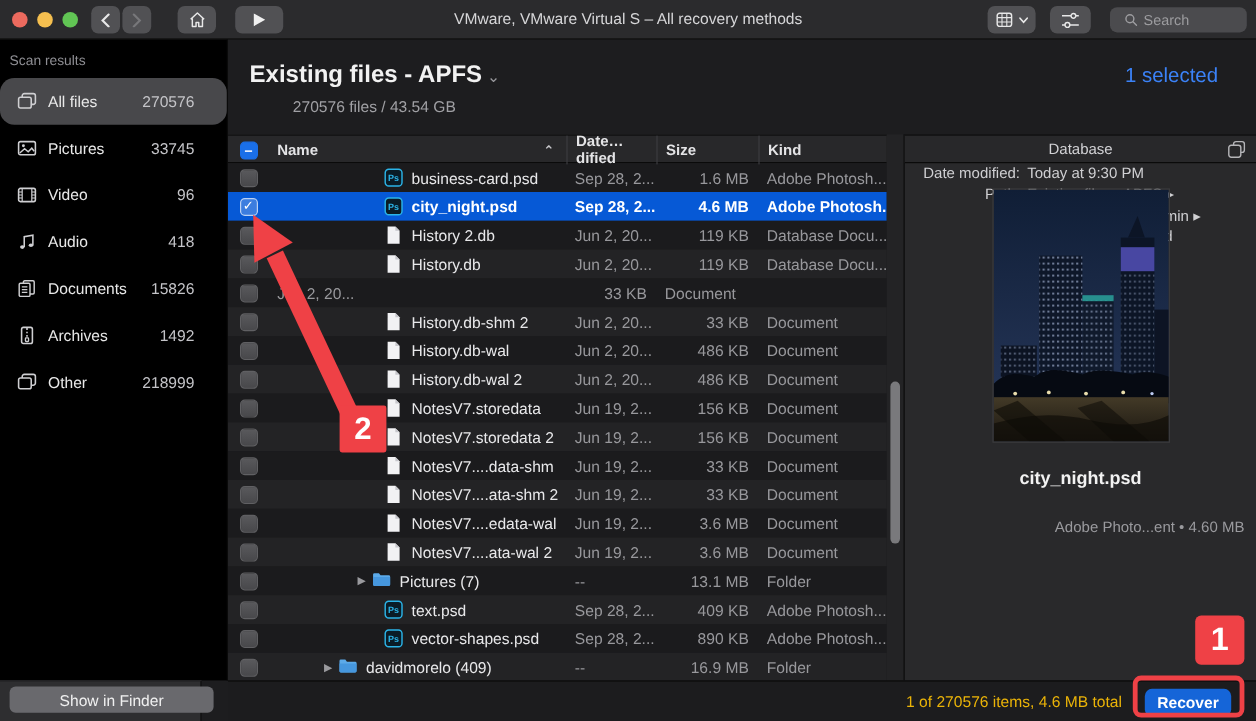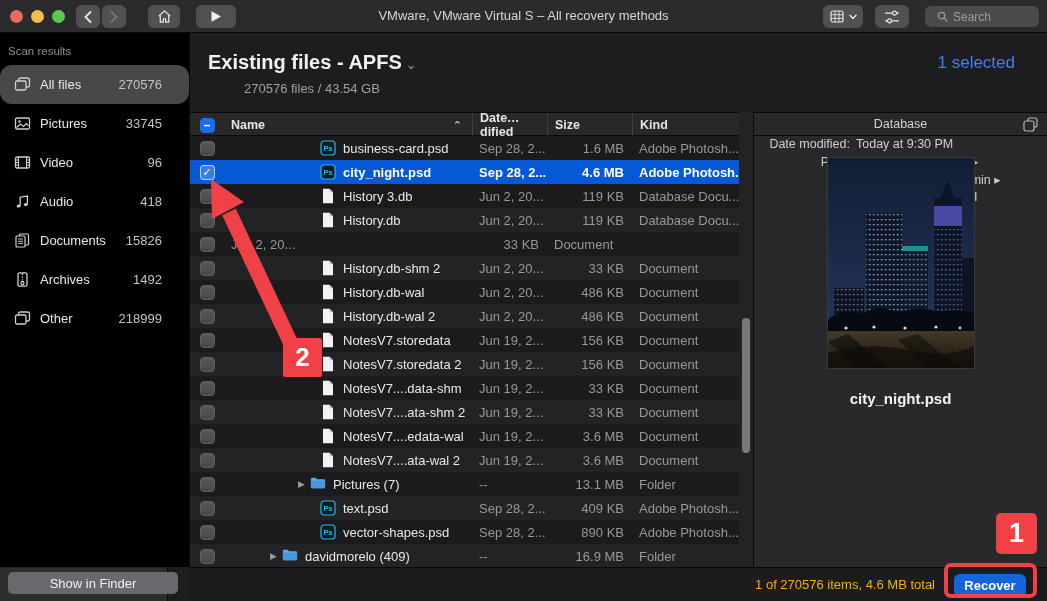--- a/index.html
+++ b/index.html
@@ -309,21 +309,21 @@
             <span class="cb"></span>
           </div>
           <div class="c-name">
             <span style="flex:0 0 96px"></span>
             <span class="fico">
               <svg width="14" height="16" viewBox="0 0 14 16" style="margin-left:1px">
                 <path d="M2 0.8h6.5L12 4.3v10.9H2z" fill="#f2f2f4"></path>
                 <path d="M8.5 0.8 12 4.3H8.5z" fill="#c6c6cb"></path>
               </svg>
             </span>
-            <span>History 3.db</span>
+            <span>History 2.db</span>
           </div>
           <div class="c-date">Jun 2, 20...</div>
           <div class="c-size">119 KB</div>
           <div class="c-kind">Database Docu...</div>
         </div>
         <div class="trow">
           <div class="c-cb">
             <span class="cb"></span>
           </div>
           <div class="c-name">
@@ -637,20 +637,21 @@
         <circle cx="77" cy="170" r="1.6" fill="#e9ddad"></circle>
           <circle cx="108" cy="169" r="1.6" fill="#e9ddad"></circle>
         <circle cx="132" cy="170" r="1.4" fill="#b9c8f0"></circle>
         <rect x="0" y="173" width="146" height="37" fill="url(#gnd)"></rect>
         <path d="M0 195 Q40 183 80 192 T146 188 L146 210 L0 210Z" fill="#120f0a" opacity="0.75"></path>
         <path d="M20 176 60 210 30 210 0 184Z" fill="#0d0b07" opacity="0.6"></path>
         <path d="M90 176 130 210 100 210 70 182Z" fill="#0d0b07" opacity="0.55"></path>
       </svg>
     </div>
     <div id="preview-filename">city_night.psd</div>
+    <div id="meta-summary" class="meta">Adobe Photo...ent • 4.60 MB</div>
     <div id="meta-grid">
       <div class="lab">Date modified:</div>
       <div class="val">Today at 9:30 PM</div>
       <div class="lab">Path:</div>
       <div class="val">Existing files - APFS ▸ System ▸ Users ▸ admin ▸ Trash ▸ city_night.psd</div>
     </div>
   </div>
 </div>
 
 <div id="footer">

